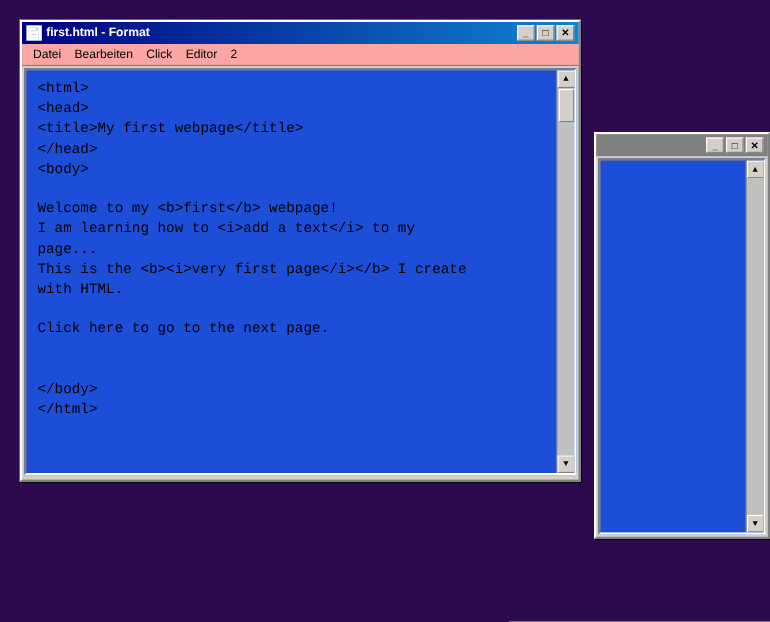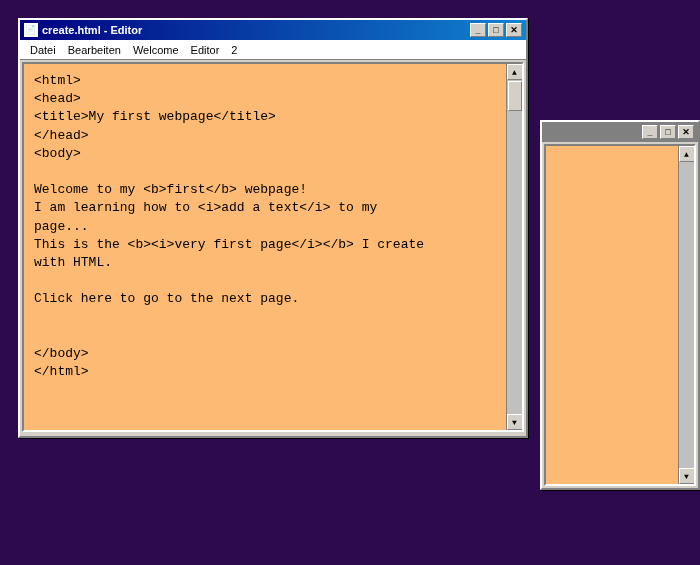--- a/index.html
+++ b/index.html
@@ -76,39 +76,39 @@
       display: flex;
       align-items: center;
       justify-content: center;
       font-size: 9px;
       color: #000;
       cursor: pointer;
       font-family: Arial, sans-serif;
     }
 
     .menubar {
-      background: #ffffff;
+      background: #fca5a5;
       display: flex;
       gap: 0px;
       padding: 2px 4px;
       font-family: Arial, sans-serif;
       font-size: 11px;
       border-bottom: 1px solid #808080;
       height: 20px;
       align-items: center;
     }
 
     .menu-item {
       padding: 1px 6px;
       cursor: pointer;
       color: #000;
     }
 
     .editor-area {
-      background: #fdba74;
+      background: #1d4ed8;
       margin: 2px;
       border: 2px solid;
       border-top-color: #808080;
       border-left-color: #808080;
       border-right-color: #ffffff;
       border-bottom-color: #ffffff;
       position: relative;
       height: calc(100% - 46px);
       overflow: hidden;
     }
@@ -195,33 +195,33 @@
       height: calc(100% - 24px);
     }
   </style>
 </head>
 <body>
 
 <div class="window-main">
   <div class="titlebar">
     <div class="titlebar-left">
       <span class="titlebar-icon">📄</span>
-      <span>create.html - Editor</span>
+      <span>first.html - Format</span>
     </div>
     <div class="titlebar-buttons">
       <div class="tb-btn">_</div>
       <div class="tb-btn">□</div>
       <div class="tb-btn">✕</div>
     </div>
   </div>
 
   <div class="menubar">
     <span class="menu-item">Datei</span>
     <span class="menu-item">Bearbeiten</span>
-    <span class="menu-item">Welcome</span>
+    <span class="menu-item">Click</span>
     <span class="menu-item">Editor</span>
     <span class="menu-item">2</span>
   </div>
 
   <div class="editor-area">
     <div class="editor-content">&lt;html&gt;
 &lt;head&gt;
 &lt;title&gt;My first webpage&lt;/title&gt;
 &lt;/head&gt;
 &lt;body&gt;

